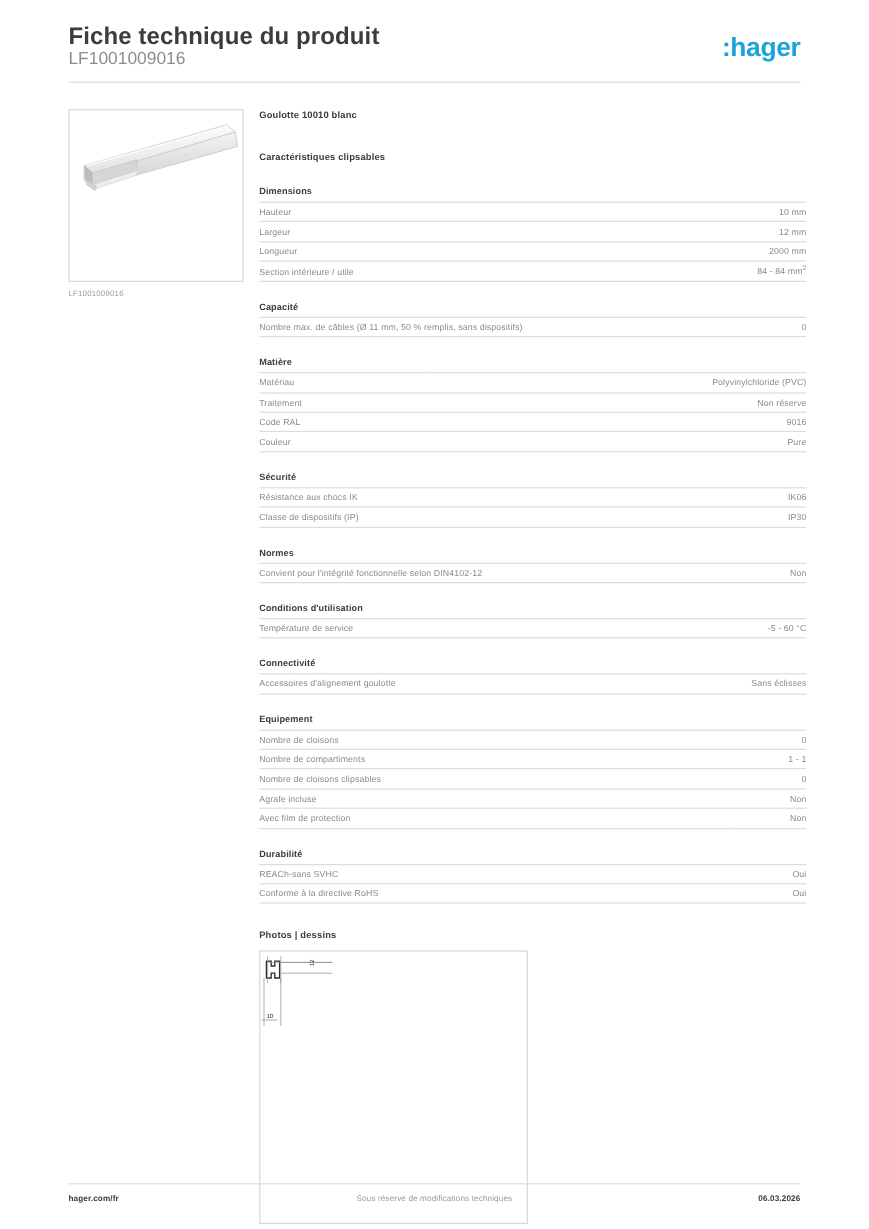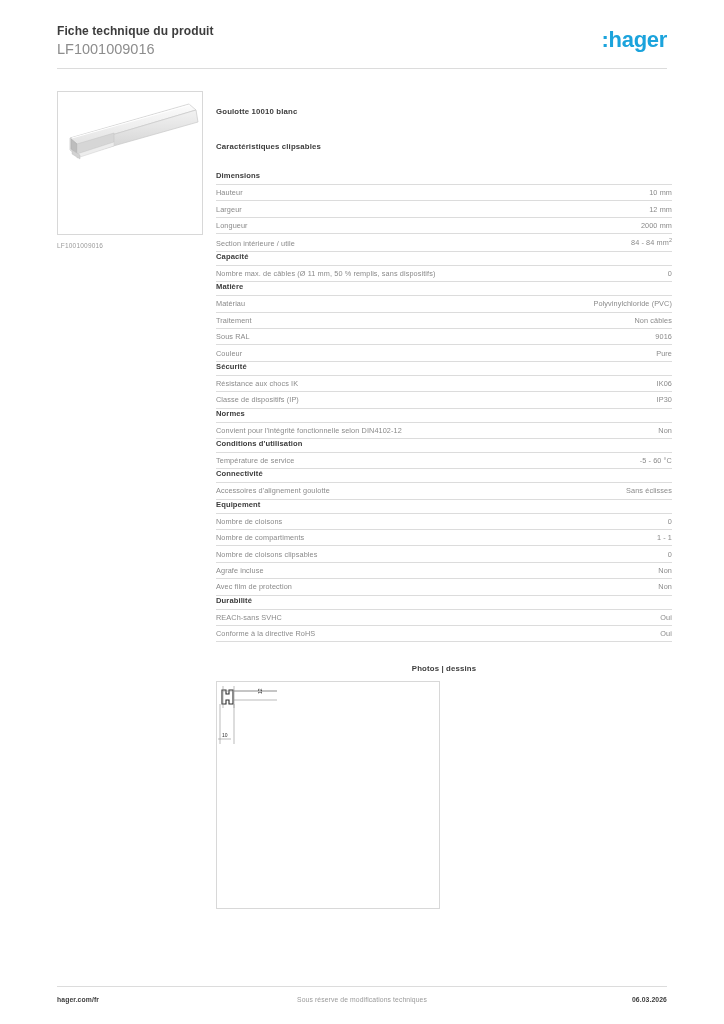--- a/index.html
+++ b/index.html
@@ -24,21 +24,21 @@
 
   
   .header {
     position: absolute;
     left: 57px;
     top: 22px;
     width: 610px;
     height: 42px;
   }
   .doc-title {
-    font-size: 12px;
+    font-size: 20px;
     font-weight: bold;
     color: #3c3c3c;
     letter-spacing: 0.1px;
     line-height: 18px;
     margin: 0;
   }
   .doc-subtitle {
     font-size: 14.5px;
     font-weight: normal;
     color: #8d8d8d;
@@ -95,32 +95,32 @@
     position: absolute;
     left: 216px;
     top: 91px;
     width: 456px;
   }
   .product-name {
     font-size: 7.8px;
     font-weight: bold;
     color: #3c3c3c;
     letter-spacing: 0.15px;
-    margin: 16px 0 26px 0;
+    margin: 0 0 26px 0;
   }
   .spec-intro {
     font-size: 7.8px;
     font-weight: bold;
     color: #3c3c3c;
     letter-spacing: 0.15px;
     margin: 0 0 20px 0;
   }
 
   .spec-group {
-    margin-bottom: 0;
+    margin-bottom: 16px;
   }
   .group-title {
     font-size: 7.6px;
     font-weight: bold;
     color: #3c3c3c;
     letter-spacing: 0.1px;
     padding-bottom: 4px;
   }
   .spec-table {
     width: 100%;
@@ -144,21 +144,20 @@
   .spec-value { text-align: right; white-space: nowrap; }
   .spec-value sup { font-size: 5.4px; }
 
   
   .drawings-title {
     font-size: 7.8px;
     font-weight: bold;
     color: #3c3c3c;
     letter-spacing: 0.15px;
     margin: 22px 0 8px 0;
-    text-align: center;
   }
   .drawing-box {
     width: 222px;
     height: 226px;
     border: 1px solid #d8d8d8;
     background: #ffffff;
     position: relative;
     overflow: hidden;
   }
 
@@ -288,24 +287,24 @@
         <div class="spec-group">
           <div class="group-title">Matière</div>
           <table class="spec-table">
             <tbody>
               <tr class="spec-row">
                 <td class="spec-label">Matériau</td>
                 <td class="spec-value">Polyvinylchloride (PVC)</td>
               </tr>
               <tr class="spec-row">
                 <td class="spec-label">Traitement</td>
-                <td class="spec-value">Non câbles</td>
-              </tr>
-              <tr class="spec-row">
-                <td class="spec-label">Sous RAL</td>
+                <td class="spec-value">Non réserve</td>
+              </tr>
+              <tr class="spec-row">
+                <td class="spec-label">Code RAL</td>
                 <td class="spec-value">9016</td>
               </tr>
               <tr class="spec-row">
                 <td class="spec-label">Couleur</td>
                 <td class="spec-value">Pure</td>
               </tr>
             </tbody>
           </table>
         </div>
         <div class="spec-group">

